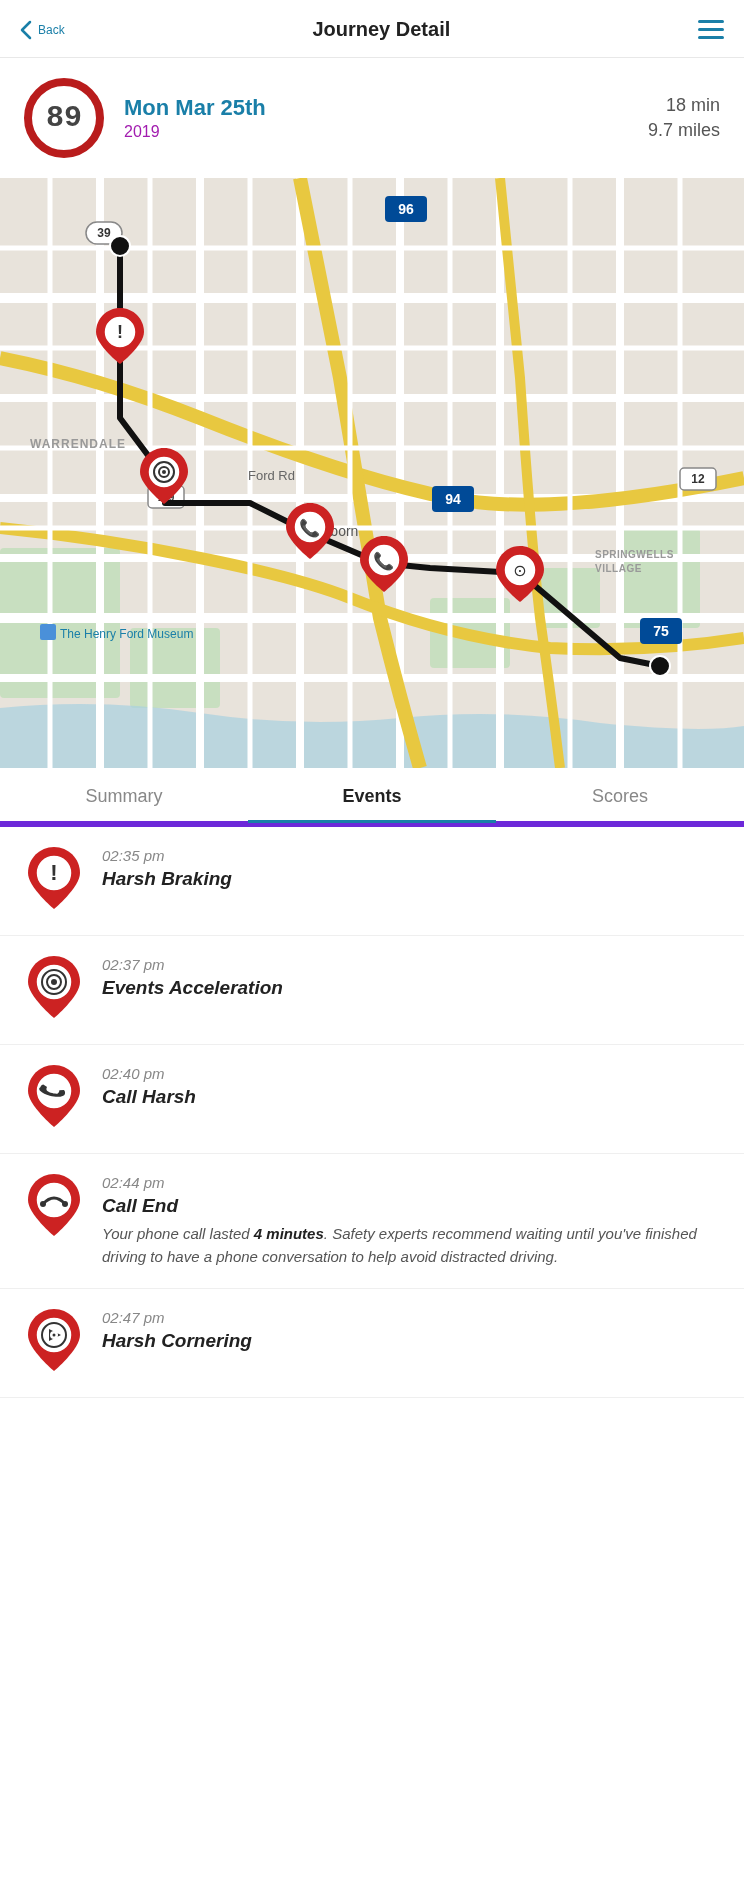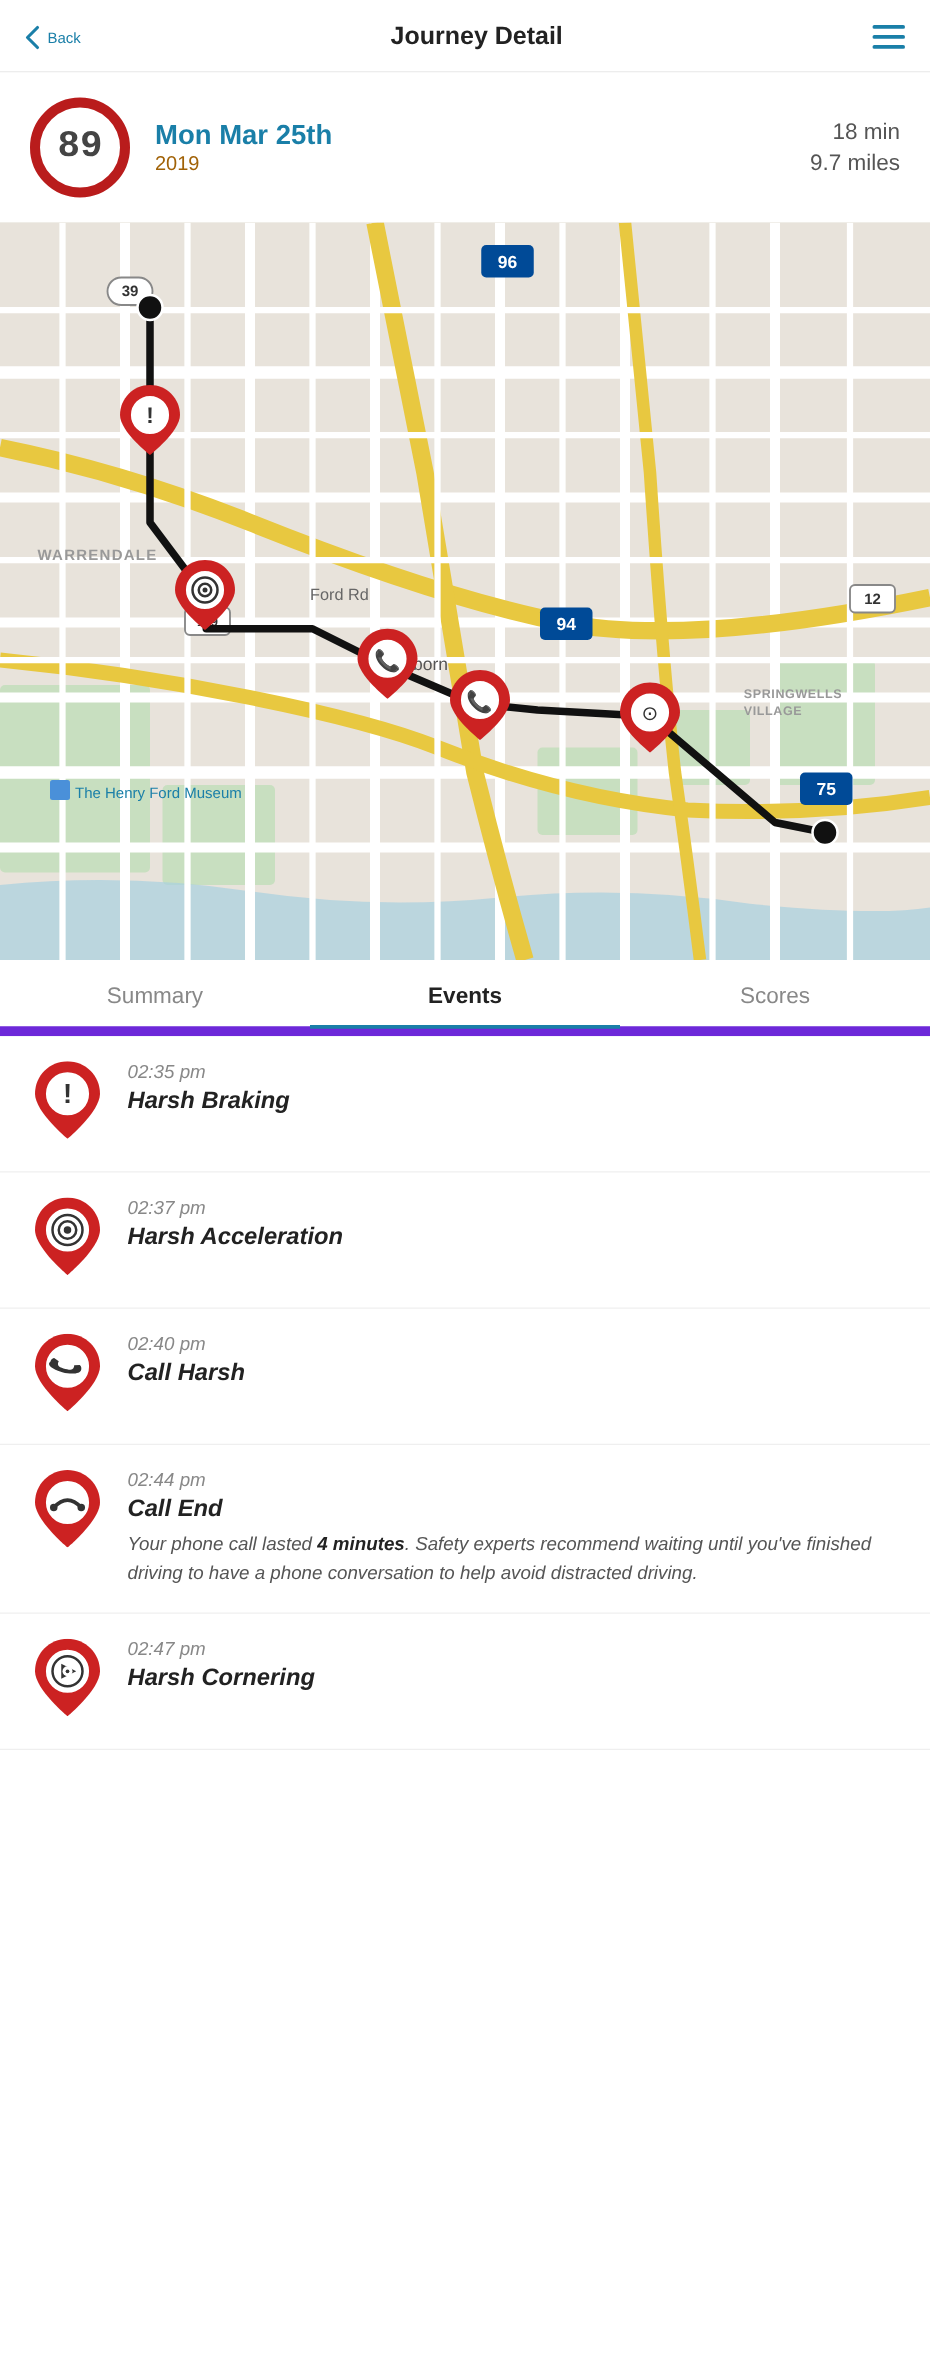--- a/index.html
+++ b/index.html
@@ -81,21 +81,21 @@
     .journey-date-block {
       flex: 1;
     }
     .journey-date {
       font-size: 22px;
       font-weight: 700;
       color: #1a7fa8;
     }
     .journey-year {
       font-size: 16px;
-      color: #a16207;
+      color: #a21caf;
       margin-top: 2px;
     }
     .journey-stats {
       text-align: right;
     }
     .journey-duration {
       font-size: 18px;
       color: #555;
       font-weight: 400;
     }
@@ -116,21 +116,21 @@
     
     .map-svg {
       position: absolute;
       top: 0; left: 0;
       width: 100%; height: 100%;
     }
 
     
     .tabs {
       display: flex;
-      border-bottom: 8px solid #6d28d9;
+      border-bottom: 6px solid #6d28d9;
       background: #fff;
     }
     .tab {
       flex: 1;
       text-align: center;
       padding: 18px 0 14px 0;
       font-size: 18px;
       font-weight: 500;
       color: #888;
       cursor: pointer;
@@ -380,21 +380,21 @@
       <svg class="pin-svg" viewBox="0 0 52 62" xmlns="http://www.w3.org/2000/svg">
         <path d="M26 0 C11.6 0 0 11.6 0 26 C0 40.4 26 62 26 62 C26 62 52 40.4 52 26 C52 11.6 40.4 0 26 0Z" fill="#cc2222"></path>
         <circle cx="26" cy="26" r="18" fill="white" stroke="#cc2222" stroke-width="1.5"></circle>
         <circle cx="26" cy="26" r="12" fill="none" stroke="#333" stroke-width="2"></circle>
         <circle cx="26" cy="26" r="7" fill="none" stroke="#333" stroke-width="2"></circle>
         <circle cx="26" cy="26" r="3" fill="#333"></circle>
       </svg>
     </div>
     <div class="event-content">
       <div class="event-time">02:37 pm</div>
-      <div class="event-name">Harsh Acceleration</div>
+      <div class="event-name">Events Acceleration</div>
     </div>
   </div>
 
   <div class="event-item">
     <div class="event-icon">
       <svg class="pin-svg" viewBox="0 0 52 62" xmlns="http://www.w3.org/2000/svg">
         <path d="M26 0 C11.6 0 0 11.6 0 26 C0 40.4 26 62 26 62 C26 62 52 40.4 52 26 C52 11.6 40.4 0 26 0Z" fill="#cc2222"></path>
         <circle cx="26" cy="26" r="18" fill="white" stroke="#cc2222" stroke-width="1.5"></circle>
 
         <path d="M18 18 C18 18 20 16 22 17 L24 21 C24 21 22 22 22 24 C22 26 28 32 30 32 C32 32 33 30 33 30 L37 32 C38 34 36 36 36 36 C34 38 28 36 22 30 C16 24 14 18 18 18Z" fill="#333" transform="rotate(-30, 26, 26) translate(-2, -2)"></path>

